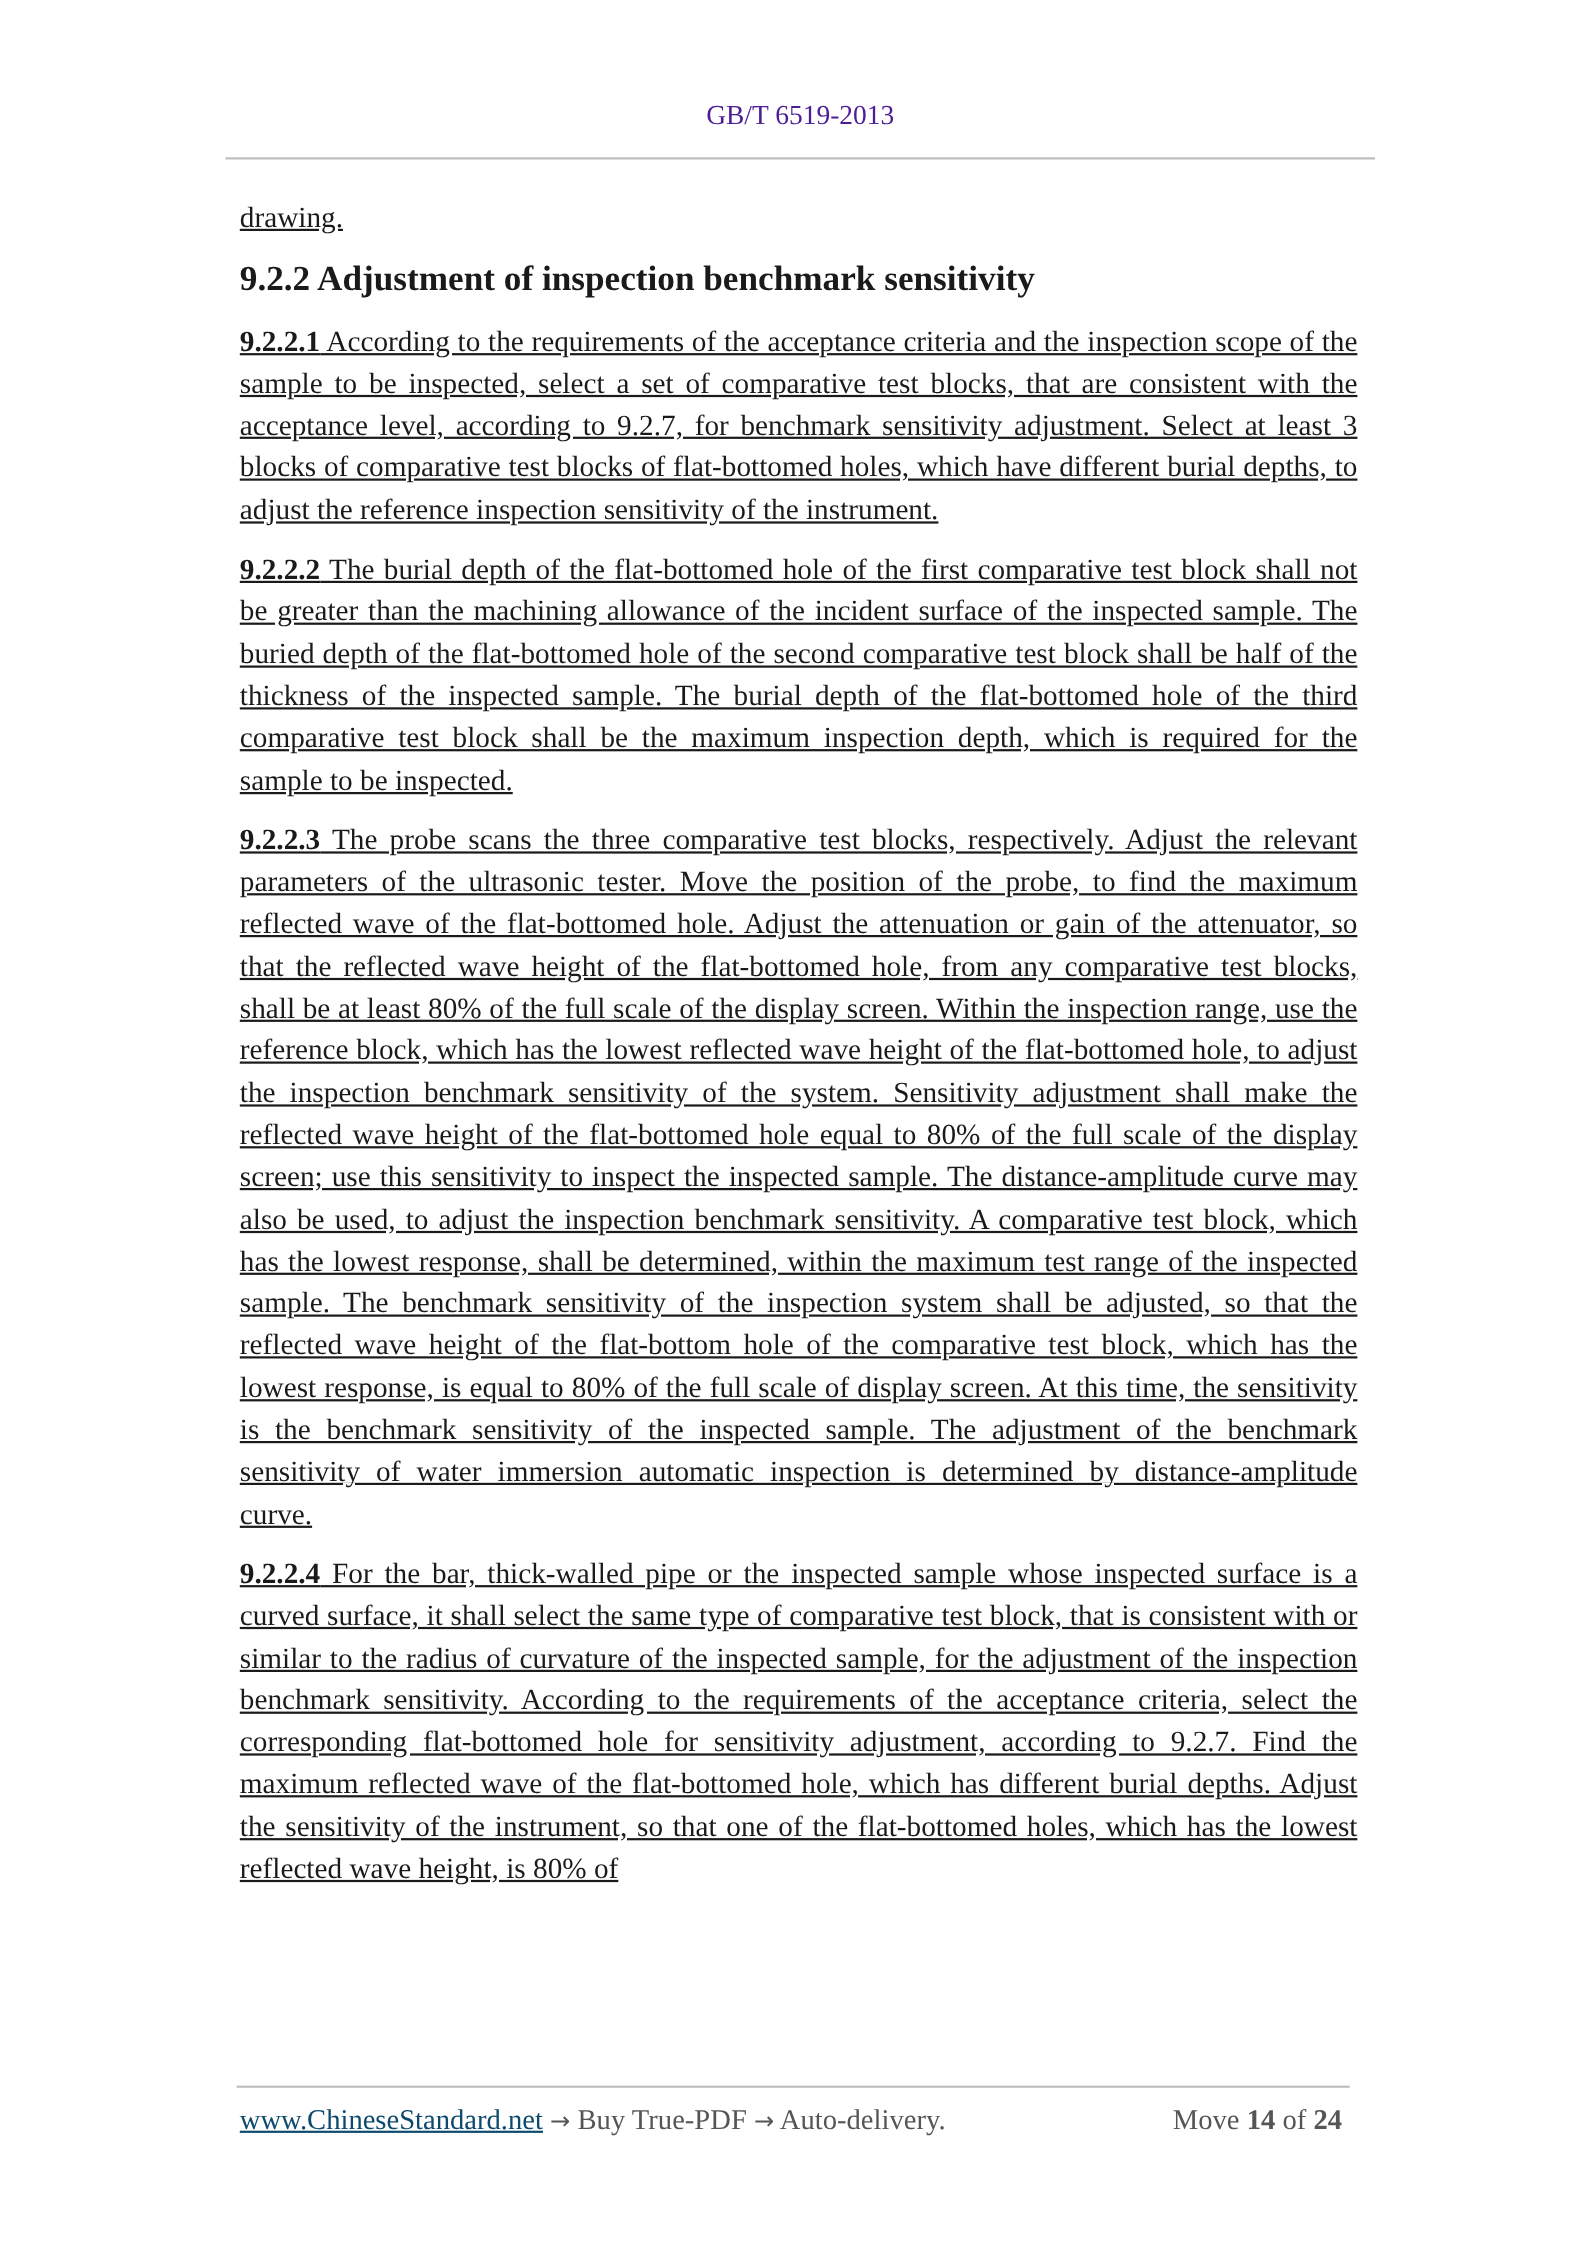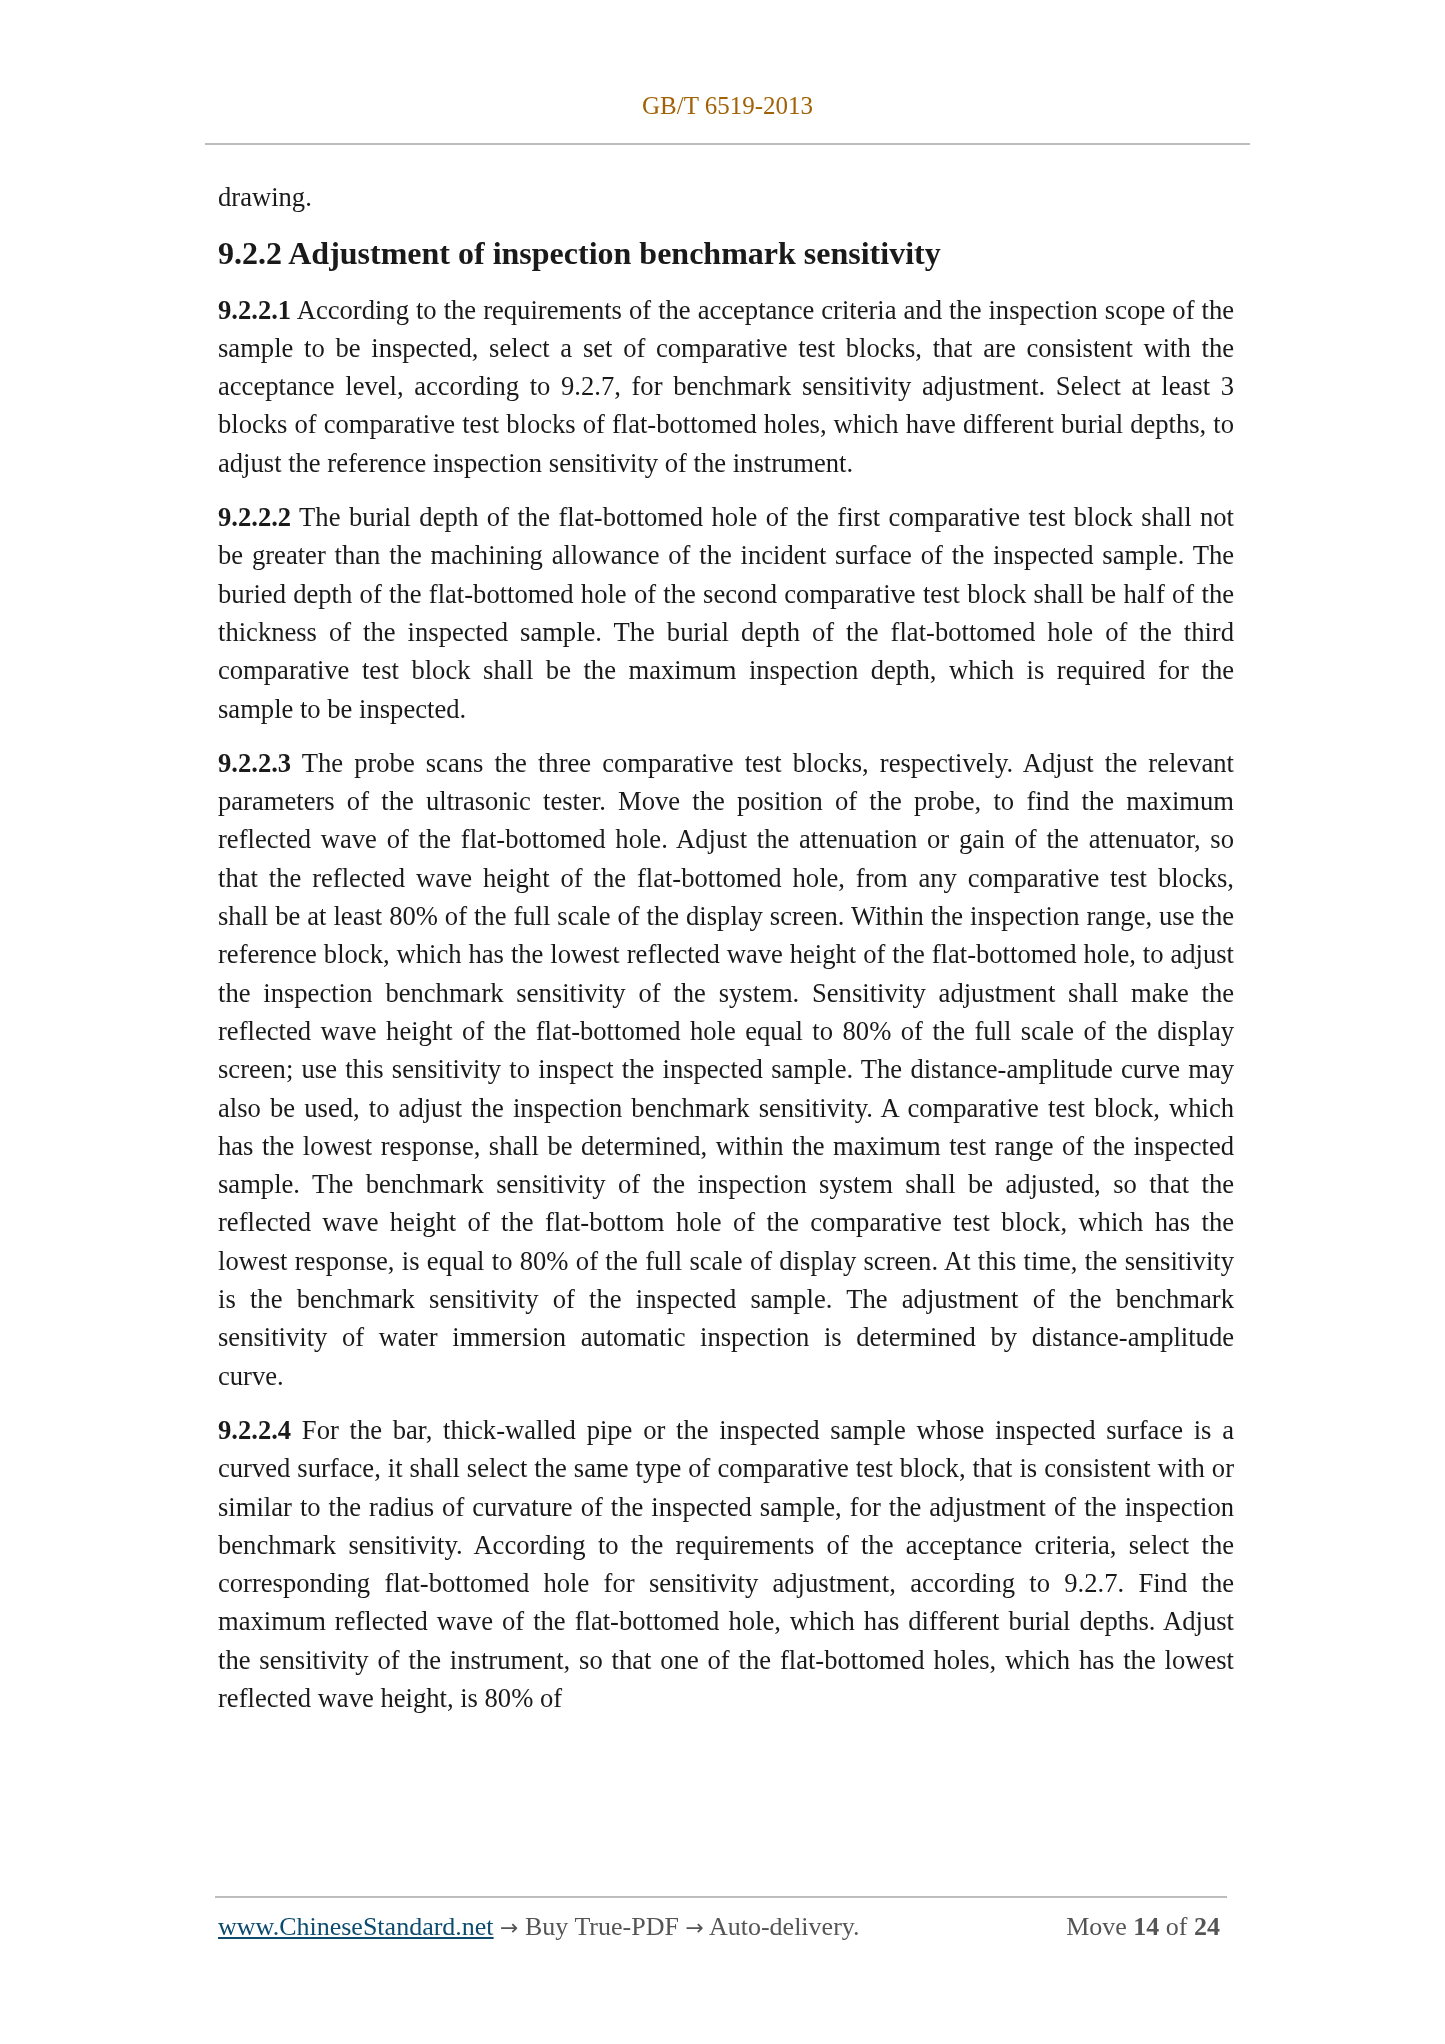--- a/index.html
+++ b/index.html
@@ -1,23 +1,23 @@
 <!DOCTYPE html>
 <html><head>
 <meta charset="utf-8">
 <style>
   html, body { margin: 0; padding: 0; background: #ffffff; }
   body { width: 1445px; height: 2044px; position: relative; overflow: hidden;
          font-family: "Liberation Serif", "DejaVu Serif", serif; color: #1a1a1a; }
   .header { position: absolute; left: 205px; top: 92px; width: 1045px; text-align: center;
-            font-size: 25px; color: #a16207; }
+            font-size: 25px; color: #4c1d95; }
   .header-rule { position: absolute; left: 205px; top: 143px; width: 1045px; height: 0;
                  border-top: 2px solid #bdbdbd; }
   .content { position: absolute; left: 218px; top: 178px; width: 1016px; }
-  .para { font-size: 26.6px; line-height: 38.3px; text-align: justify; margin: 0 0 16px 0; }
+  .para { font-size: 26.6px; line-height: 38.3px; text-align: justify; margin: 0 0 16px 0; text-decoration: underline; }
   .para-first { margin-bottom: 18px; }
   .heading { font-weight: bold; font-size: 32px; line-height: 38.3px; margin: 0 0 18px 0; }
   .num { font-weight: bold; }
   .footer-rule { position: absolute; left: 215px; top: 1896px; width: 1012px; height: 0;
                  border-top: 2px solid #bdbdbd; }
   .footer { position: absolute; left: 218px; top: 1912px; width: 1010px; font-size: 26px; color: #555;
             display: flex; justify-content: space-between; align-items: baseline; }
   .footer a { color: #0c4a6e; text-decoration: underline; }
   .footer .bold { font-weight: bold; text-align: center; }
   .arrow { font-family: "DejaVu Sans", sans-serif; font-size: 22px; }

